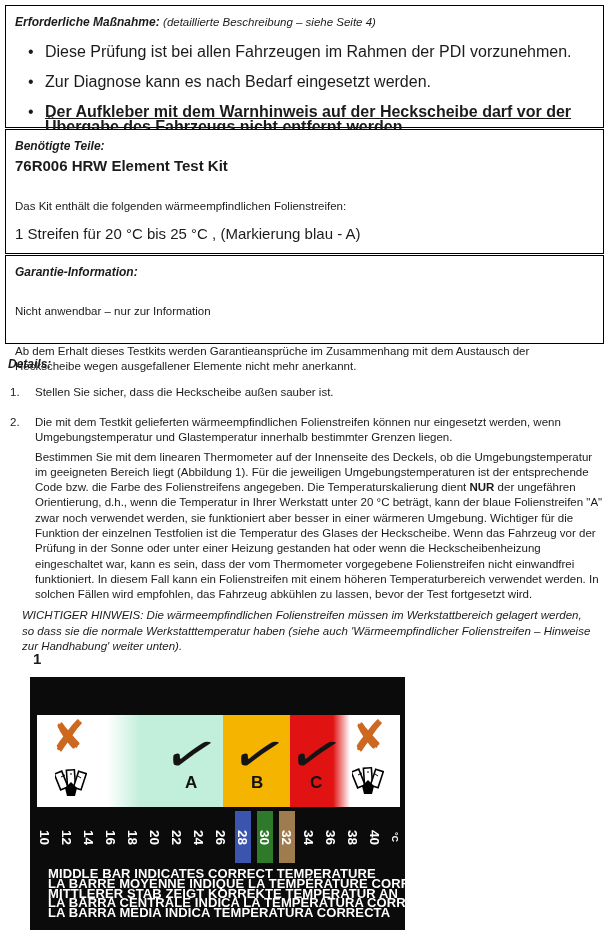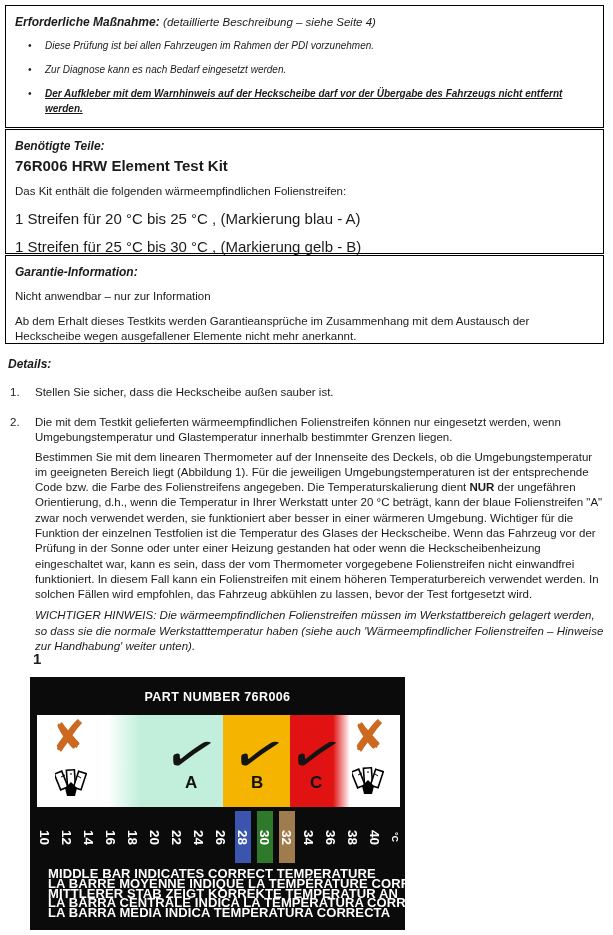--- a/index.html
+++ b/index.html
@@ -9,36 +9,36 @@
   }
   .box{
     position:absolute;left:5px;width:599px;border:1.5px solid #000;
     box-sizing:border-box;padding:0 9px;background:#fff;
   }
   #box1{top:5px;height:123px;}
   #box2{top:129px;height:125px;}
   #box3{top:255px;height:89px;}
   .sec-head{margin-top:9px;font-size:12px;font-weight:bold;font-style:italic;}
   .hd-suffix{font-weight:normal;font-style:italic;font-size:11.5px;}
-  .bullet{display:flex;margin-top:9px;font-size:10px;line-height:15px;font-style:italic;}
+  .bullet{display:flex;margin-top:15px;font-size:16px;line-height:15px;}
   .bullet .marker{width:30px;flex:0 0 30px;text-align:left;padding-left:13px;box-sizing:border-box;}
   .bullet .marker::before{content:"\2022";}
   .bullet.em .txt{font-weight:bold;text-decoration:underline;}
   .bullet .txt{max-width:545px;}
   .part-title{margin-top:4px;font-size:15px;font-weight:bold;}
-  .line{margin-top:10px;font-size:11.5px;line-height:15px;}
+  .line{margin-top:25px;font-size:11.5px;line-height:15px;}
   .kit-item{margin-top:11px;font-size:15px;}
   .warranty-p{max-width:548px;}
   .details{position:absolute;left:8px;top:357px;width:599px;}
   .details .sec-head{margin-top:0;}
   .ditem{display:flex;font-size:11.5px;line-height:15.5px;margin-top:14px;}
   .ditem .num{flex:0 0 27px;padding-left:2px;box-sizing:border-box;}
   .ditem .body{max-width:570px;}
   .dpara{margin-left:27px;margin-top:4px;font-size:11.5px;line-height:15.3px;max-width:573px;}
-  .dnote{margin-left:27px;margin-top:6px;font-size:11.5px;line-height:15.3px;font-style:italic;max-width:573px;}
+  .dnote{margin-left:14px;margin-top:6px;font-size:11.5px;line-height:15.3px;font-style:italic;max-width:573px;}
   .fig-label{position:absolute;left:33px;top:650px;font-size:15px;font-weight:bold;}
   .figure{position:absolute;left:30px;top:677px;width:375px;height:253px;}
   .fig-title{
     text-align:center;color:#fff;font-weight:bold;font-size:12.5px;
     padding-top:13px;letter-spacing:0.4px;
   }
   .strip{position:absolute;left:7px;top:38px;width:363px;height:92px;background:#fff;overflow:hidden;}
   .zone{position:absolute;top:0;height:92px;}
   .z-fadein{left:70px;width:33px;}
   .z-mint{left:103px;width:83px;}
@@ -116,21 +116,20 @@
     <span class="body">Die mit dem Testkit gelieferten wärmeempfindlichen Folienstreifen können nur eingesetzt werden, wenn Umgebungstemperatur und Glastemperatur innerhalb bestimmter Grenzen liegen.</span>
   </div>
   <div class="dpara">
     <span>Bestimmen Sie mit dem linearen Thermometer auf der Innenseite des Deckels, ob die Umgebungstemperatur im geeigneten Bereich liegt (Abbildung 1).  Für die jeweiligen Umgebungstemperaturen ist der entsprechende Code bzw. die Farbe des Folienstreifens angegeben. Die Temperaturskalierung dient </span><b>NUR</b><span> der ungefähren Orientierung, d.h., wenn die Temperatur in Ihrer Werkstatt unter 20 °C beträgt, kann der blaue Folienstreifen "A" zwar noch verwendet werden, sie funktioniert aber besser in einer wärmeren Umgebung.  Wichtiger für die Funktion der einzelnen Testfolien ist die Temperatur des Glases der Heckscheibe.  Wenn das Fahrzeug vor der Prüfung in der Sonne oder unter einer Heizung gestanden hat oder wenn die Heckscheibenheizung eingeschaltet war, kann es sein, dass der vom Thermometer vorgegebene Folienstreifen nicht einwandfrei funktioniert. In diesem Fall kann ein Folienstreifen mit einem höheren Temperaturbereich verwendet werden. In solchen Fällen wird empfohlen, das Fahrzeug abkühlen zu lassen, bevor der Test fortgesetzt wird.</span>
   </div>
   <div class="dnote">WICHTIGER HINWEIS:  Die wärmeempfindlichen Folienstreifen müssen im Werkstattbereich gelagert werden, so dass sie die normale Werkstatttemperatur haben (siehe auch 'Wärmeempfindlicher Folienstreifen – Hinweise zur Handhabung' weiter unten).</div>
 </div>
 
 <div class="fig-label">1</div>
 <div class="figure" style="background: rgb(11, 11, 11);">
-  <div class="fig-title">PART NUMBER 76R006</div>
 
   <div class="strip">
     <div class="zone z-fadein" style="background: linear-gradient(to right, rgb(255, 255, 255), rgb(194, 239, 220));"></div>
     <div class="zone z-mint" style="background: rgb(194, 239, 220);"></div>
     <div class="zone z-amber" style="background: rgb(245, 180, 0);"></div>
     <div class="zone z-red" style="background: rgb(224, 18, 18);"></div>
     <div class="zone z-fadeout" style="background: linear-gradient(to right, rgb(224, 18, 18), rgb(255, 255, 255));"></div>
 
     <span class="x-icon" style="left: 14px; color: rgb(204, 104, 32);">✘</span>
     <span class="x-icon" style="left: 314px; color: rgb(204, 104, 32);">✘</span>

